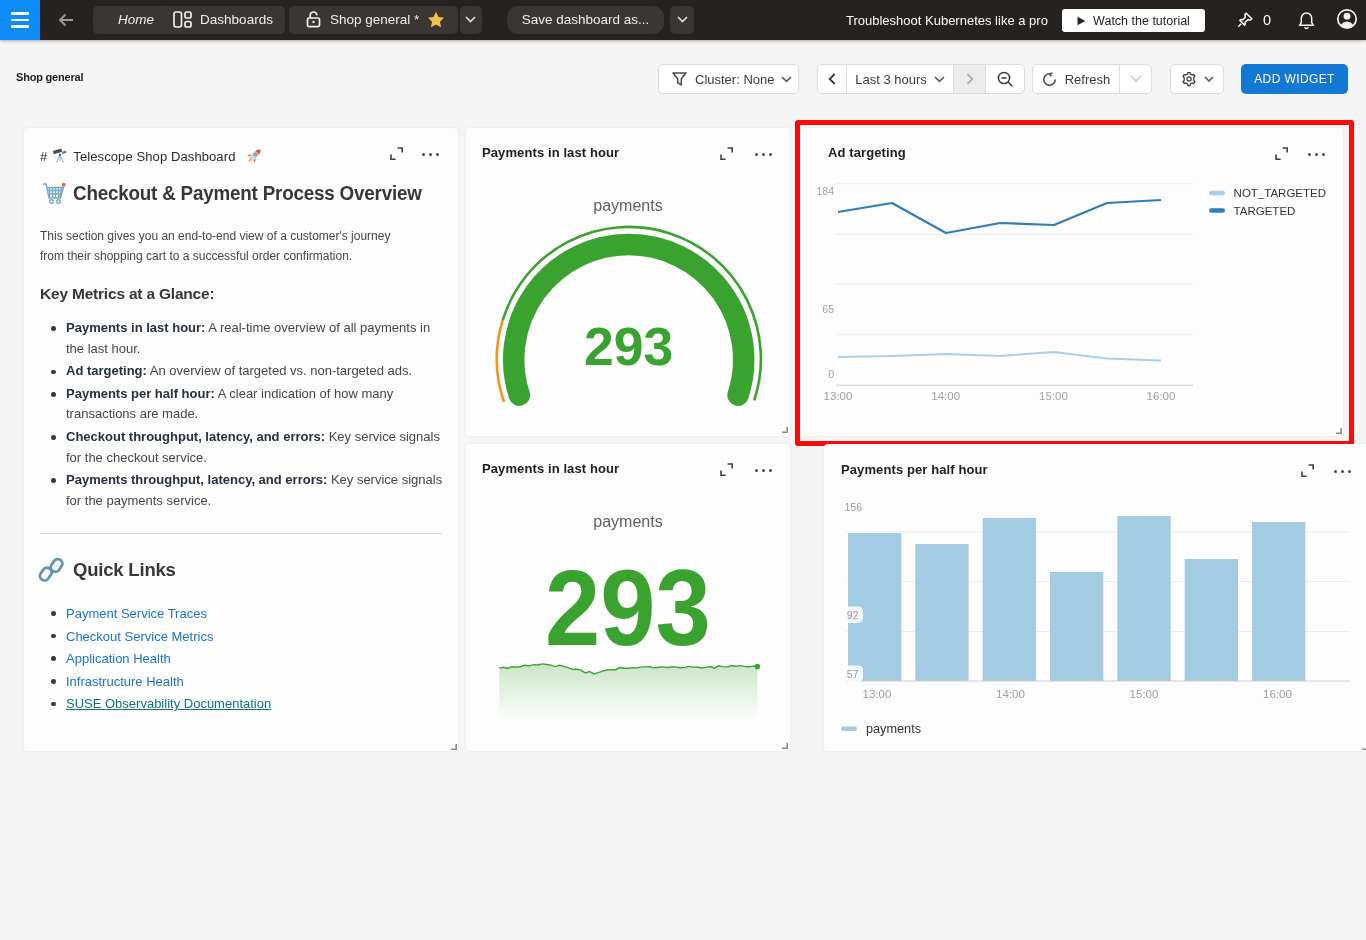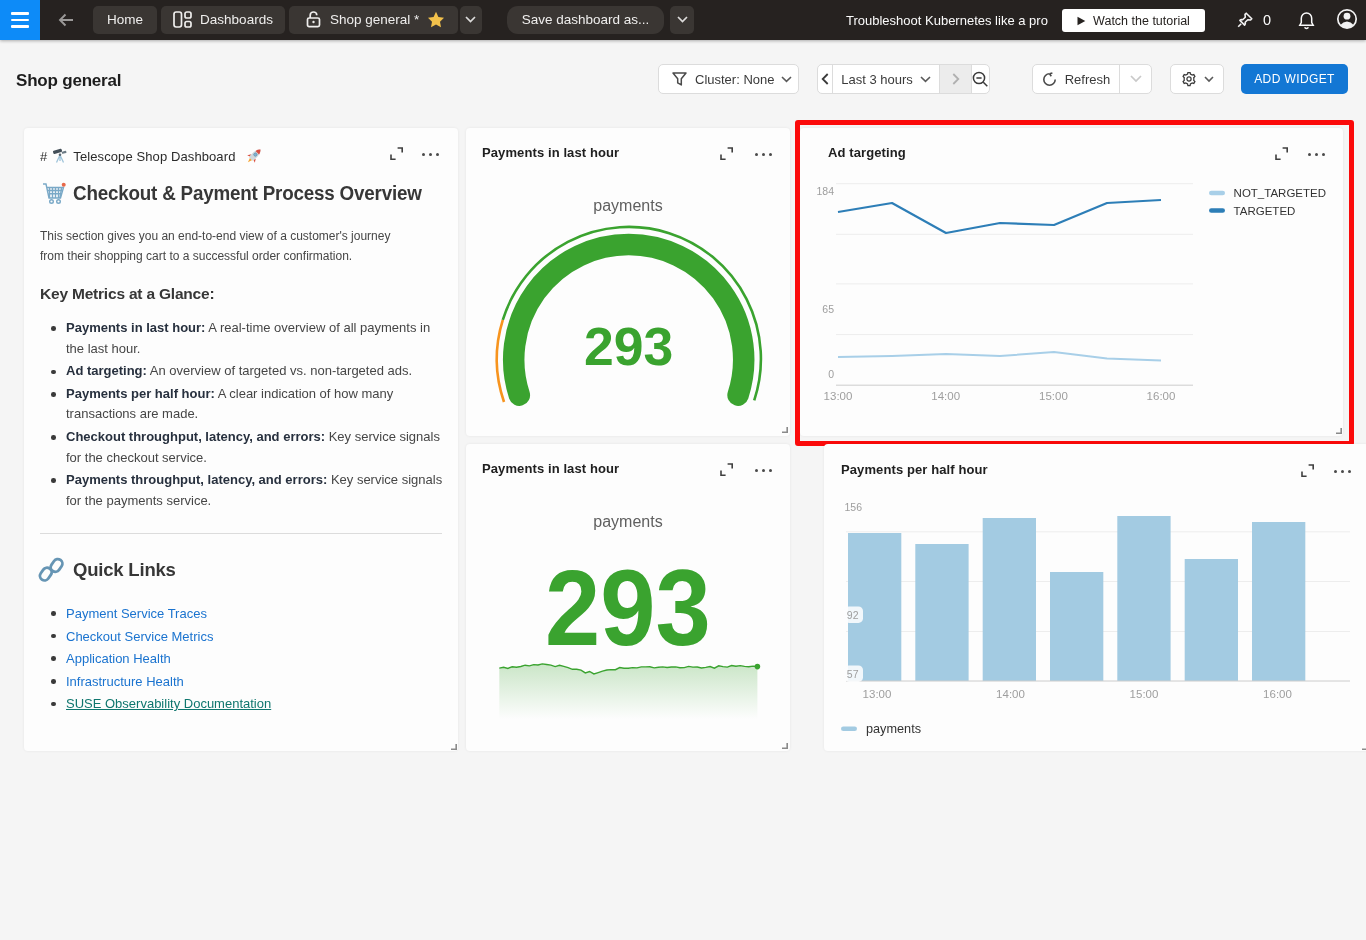--- a/index.html
+++ b/index.html
@@ -26,21 +26,21 @@
 <body>
 <div id="topbar">
   <div id="burger">
     <div class="b" style="top:12px"></div>
     <div class="b" style="top:18.7px"></div>
     <div class="b" style="top:25.4px"></div>
   </div>
   <svg class="abs" style="left:57px;top:12px" width="18" height="16" viewBox="0 0 18 16">
     <path d="M16 8 L3 8 M8.5 2.5 L3 8 L8.5 13.5" stroke="#9b9998" stroke-width="1.9" fill="none"></path>
   </svg>
-  <div class="ttab" style="left:93px; width:64px;">Home</div>
+  <div class="ttab" style="left:93px; width:86px;font-style:italic;">Home</div>
   <div class="ttab" style="left:161px; width:124px;">
     <svg width="19" height="17" viewBox="0 0 19 17" style="margin-right:8px">
       <rect x="1" y="1" width="7.5" height="15" rx="2.2" fill="none" stroke="#efeeed" stroke-width="1.7"></rect>
       <rect x="12" y="1" width="6" height="6" rx="1.8" fill="none" stroke="#efeeed" stroke-width="1.7"></rect>
       <rect x="12" y="10.5" width="6" height="5.5" rx="1.8" fill="none" stroke="#efeeed" stroke-width="1.7"></rect>
     </svg>
     Dashboards
   </div>
   <div class="ttab" style="left:289px; width:169px; justify-content:flex-start; padding-left:17px;">
     <svg width="15" height="17" viewBox="0 0 15 17" style="margin-right:9px">
@@ -82,32 +82,32 @@
     <path d="M8.5 2 A5.2 5.2 0 0 1 13.7 7.2 V11.5 L15.2 14.2 H1.8 L3.3 11.5 V7.2 A5.2 5.2 0 0 1 8.5 2 Z" fill="none" stroke="#fbfbfb" stroke-width="1.5"></path>
     <path d="M6.7 16.2 A1.9 1.9 0 0 0 10.3 16.2" fill="none" stroke="#fbfbfb" stroke-width="1.5"></path>
   </svg>
   <svg class="abs" style="left:1336px;top:8px" width="22" height="22" viewBox="0 0 22 22">
     <circle cx="11" cy="11" r="9.2" fill="none" stroke="#f2f2f2" stroke-width="1.7"></circle>
     <circle cx="11" cy="8.2" r="3.4" fill="#f2f2f2"></circle>
     <path d="M4.4 16.9 A8.6 8.6 0 0 0 17.6 16.9 A10.5 10.5 0 0 0 11 13.6 A10.5 10.5 0 0 0 4.4 16.9 Z" fill="#f2f2f2"></path>
   </svg>
 </div>
 
-<div class="abs" style="left:16px; top:71px; font-size:17px; font-weight:700; color:#1d1d1d; letter-spacing:-0.2px;">Shop general</div>
+<div class="abs" style="left:16px; top:71px; font-size:11px; font-weight:700; color:#1d1d1d; letter-spacing:-0.2px;">Shop general</div>
 
 <div class="tbtn" style="left:658px; width:141px;">
   <svg width="15" height="14" viewBox="0 0 15 14" style="margin-left:13px">
       <path d="M1 1 H14 L9.3 6.8 V12.9 L5.7 10.9 V6.8 Z" fill="none" stroke="#4a4a4a" stroke-width="1.5" stroke-linejoin="round"></path>
     </svg>
   <span style="margin-left:8px">Cluster: None</span>
   <svg width="11" height="7" viewBox="0 0 11 7" style="margin-left:7px">
       <path d="M1 1 L5.5 5.3 L10 1" stroke="#5a5a5a" stroke-width="1.6" fill="none"></path>
     </svg>
 </div>
-<div class="tbtn" style="left:817px; width:173px; padding:0;">
+<div class="tbtn" style="left:817px; width:208px; padding:0;">
   <div style="width:29px; height:100%; display:flex; align-items:center; justify-content:center; border-right:1px solid #dcdcdc;">
     <svg width="8" height="12" viewBox="0 0 8 12">
         <path d="M6.7 1 L1.7 6 L6.7 11" stroke="#3a3a3a" stroke-width="1.8" fill="none"></path>
       </svg>
   </div>
   <div style="flex:0 0 107px; height:100%; display:flex; align-items:center; justify-content:center; border-right:1px solid #dcdcdc;">
     <span>Last 3 hours</span>
     <svg width="11" height="7" viewBox="0 0 11 7" style="margin-left:7px">
         <path d="M1 1 L5.5 5.3 L10 1" stroke="#5a5a5a" stroke-width="1.6" fill="none"></path>
       </svg>

